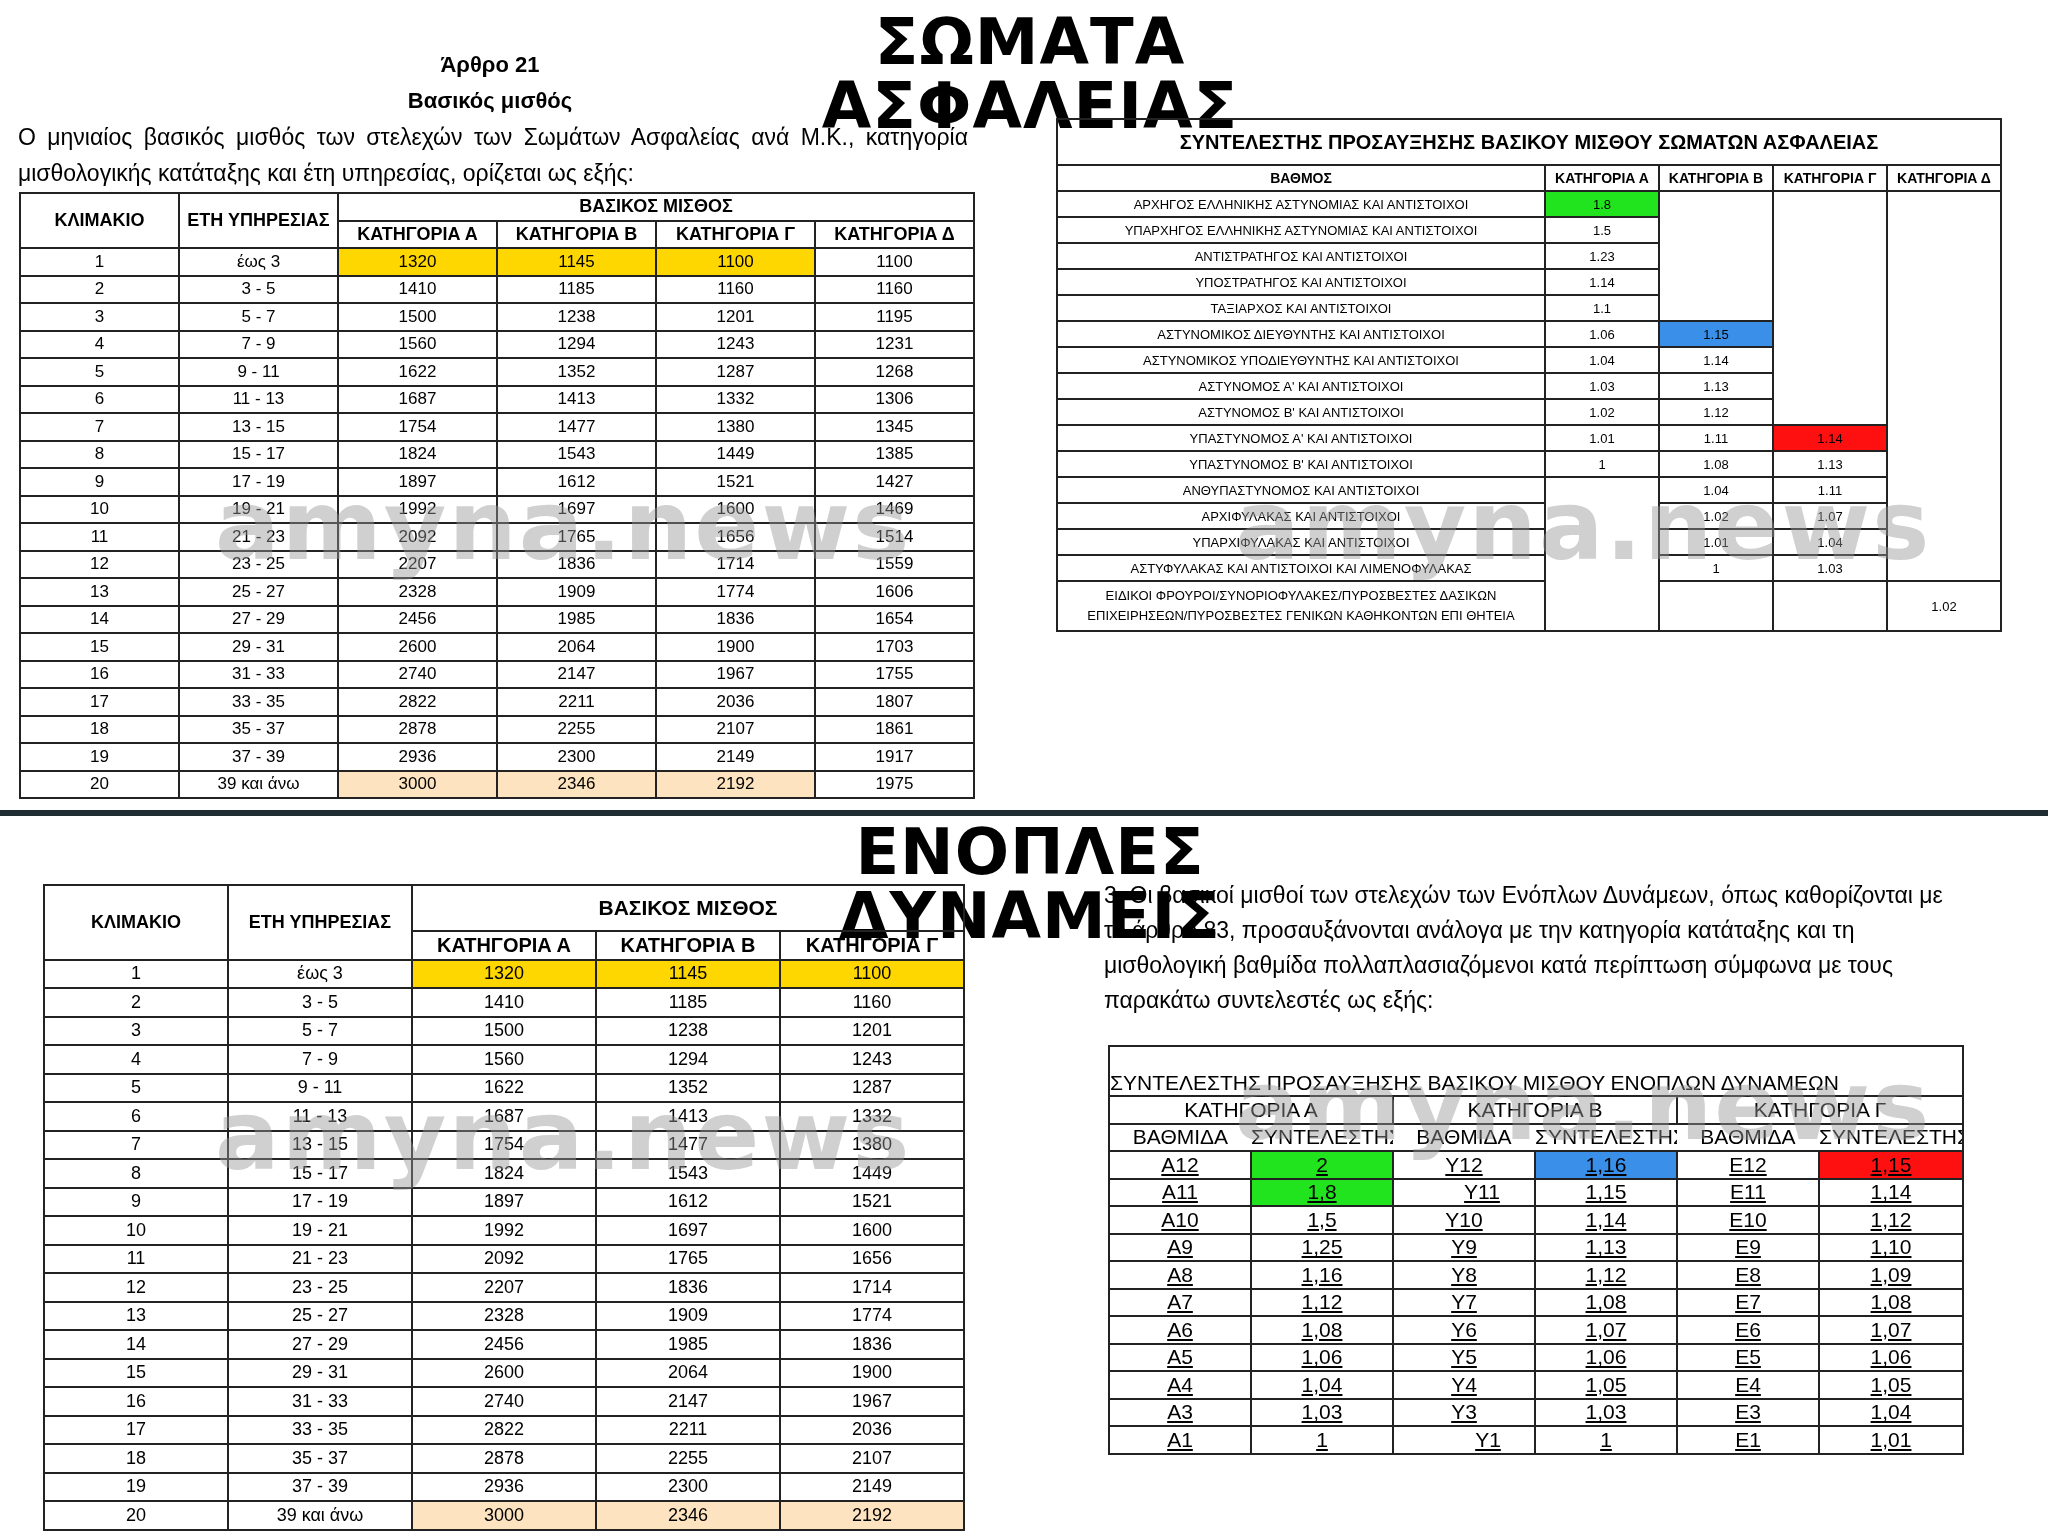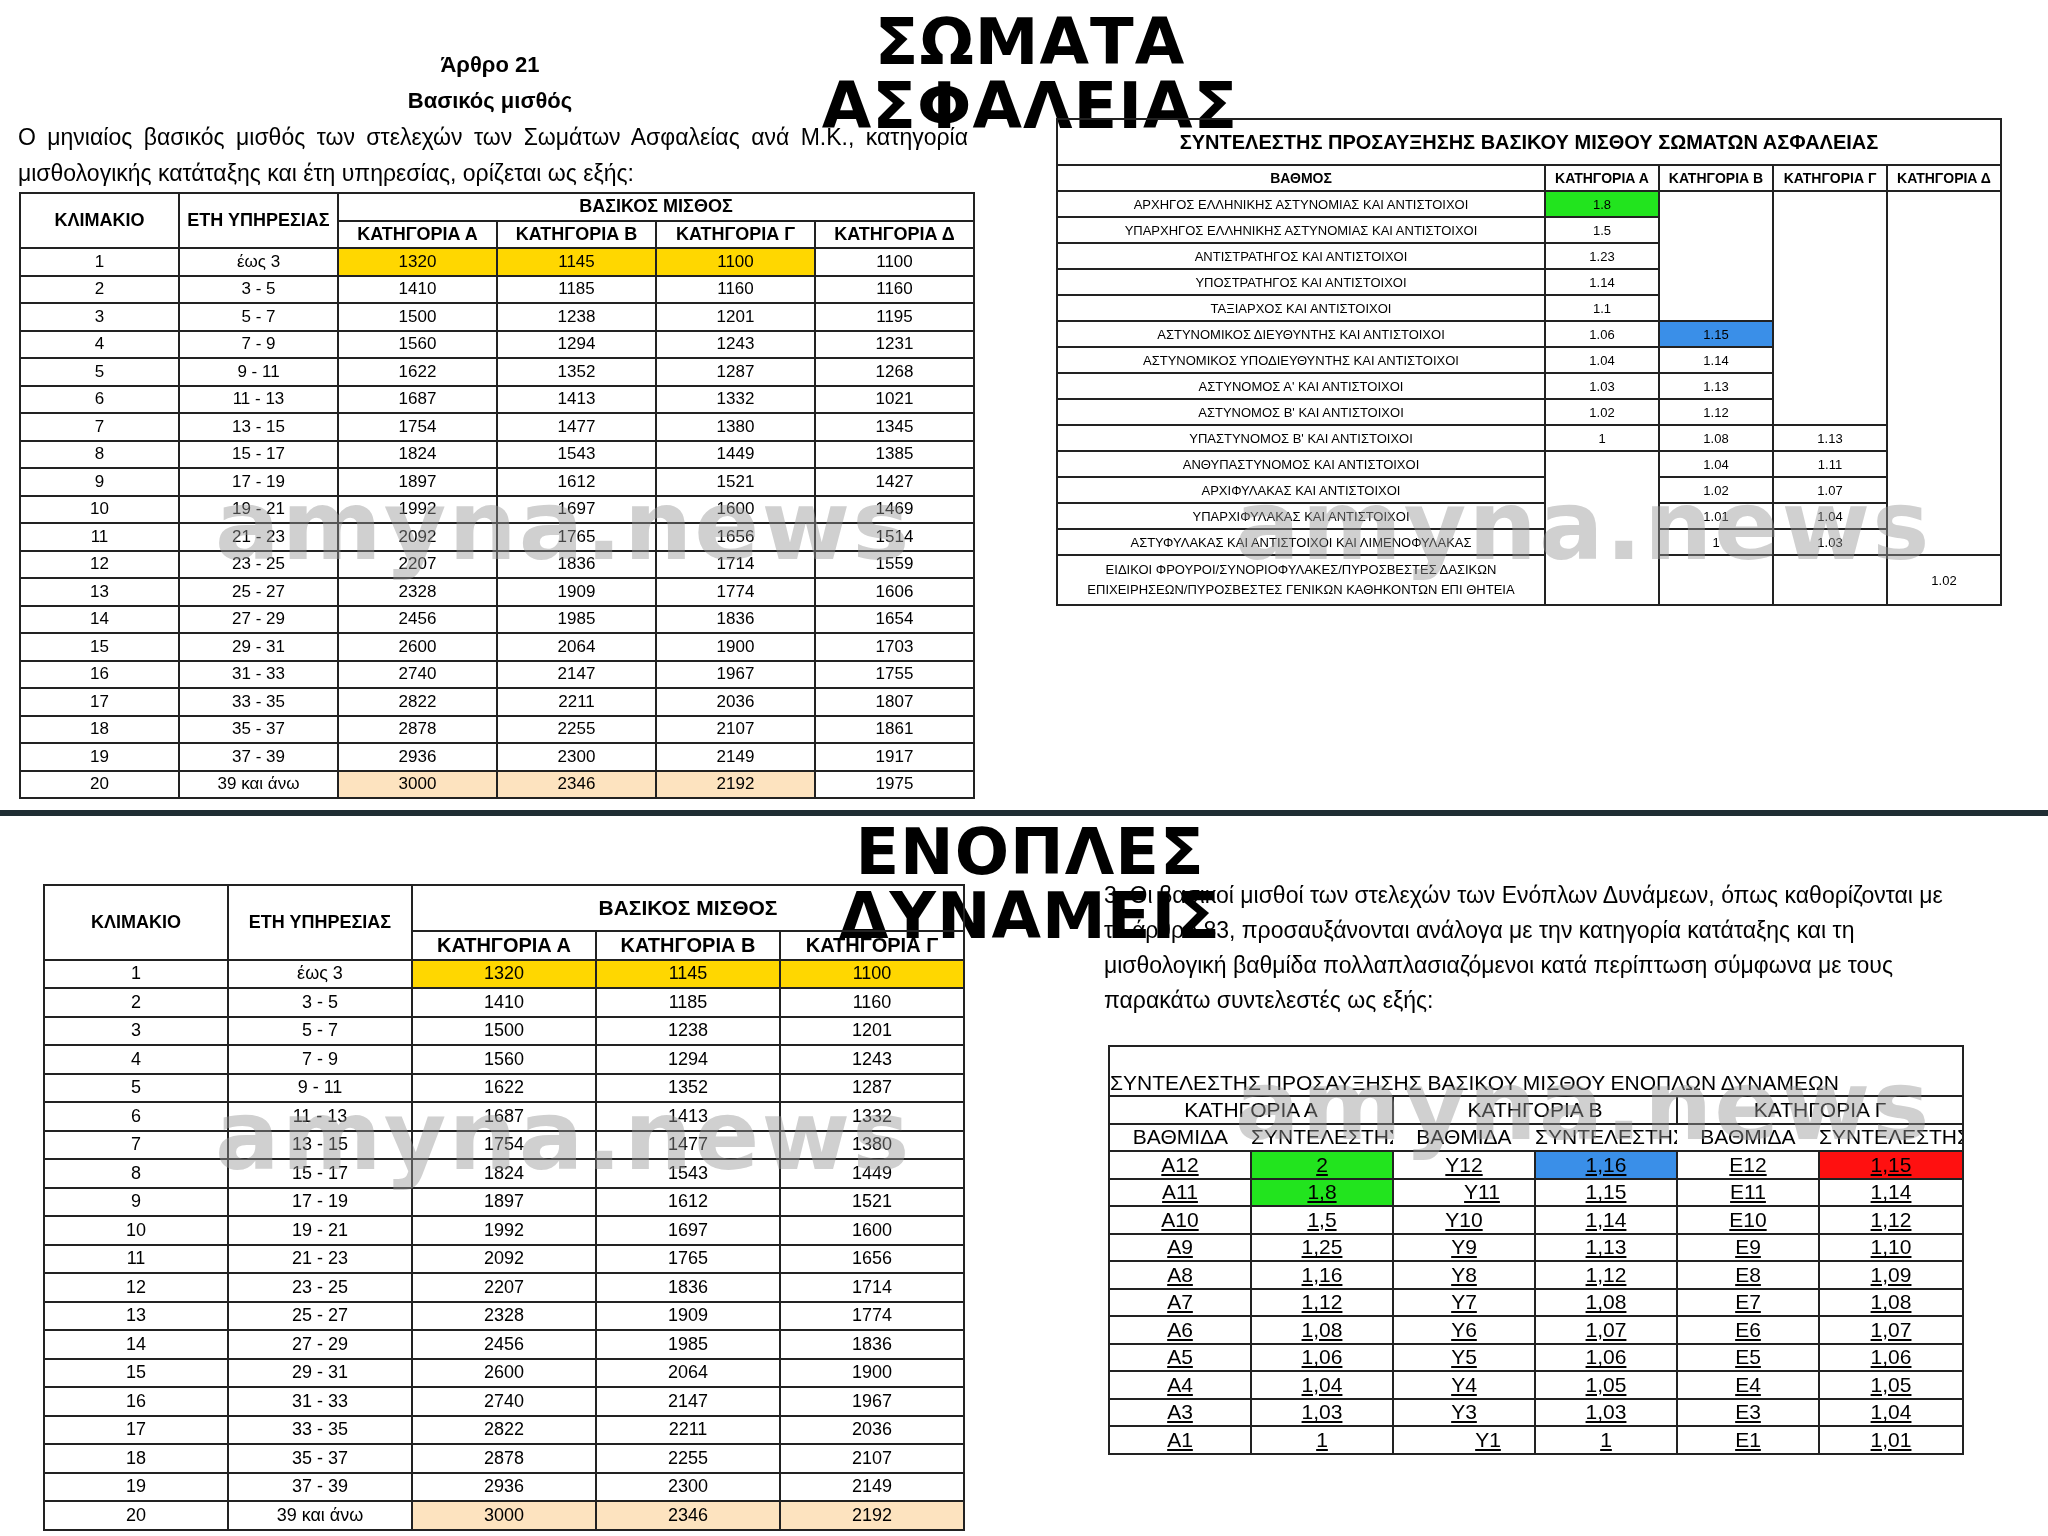--- a/index.html
+++ b/index.html
@@ -106,21 +106,21 @@
         <td>1352</td>
         <td>1287</td>
         <td>1268</td>
       </tr>
       <tr>
         <td>6</td>
         <td>11 - 13</td>
         <td>1687</td>
         <td>1413</td>
         <td>1332</td>
-        <td>1021</td>
+        <td>1306</td>
       </tr>
       <tr>
         <td>7</td>
         <td>13 - 15</td>
         <td>1754</td>
         <td>1477</td>
         <td>1380</td>
         <td>1345</td>
       </tr>
       <tr>
@@ -305,20 +305,27 @@
         <td>1.03</td>
         <td>1.13</td>
         <td class="nb-t nb-b"></td>
         <td class="nb-t nb-b"></td>
       </tr>
       <tr>
         <td>ΑΣΤΥΝΟΜΟΣ Β' ΚΑΙ ΑΝΤΙΣΤΟΙΧΟΙ</td>
         <td>1.02</td>
         <td>1.12</td>
         <td class="nb-t nb-b"></td>
+        <td class="nb-t nb-b"></td>
+      </tr>
+      <tr>
+        <td>ΥΠΑΣΤΥΝΟΜΟΣ Α' ΚΑΙ ΑΝΤΙΣΤΟΙΧΟΙ</td>
+        <td>1.01</td>
+        <td>1.11</td>
+        <td class="hl-red">1.14</td>
         <td class="nb-t nb-b"></td>
       </tr>
       <tr>
         <td>ΥΠΑΣΤΥΝΟΜΟΣ Β' ΚΑΙ ΑΝΤΙΣΤΟΙΧΟΙ</td>
         <td>1</td>
         <td>1.08</td>
         <td>1.13</td>
         <td class="nb-t nb-b"></td>
       </tr>
       <tr>

